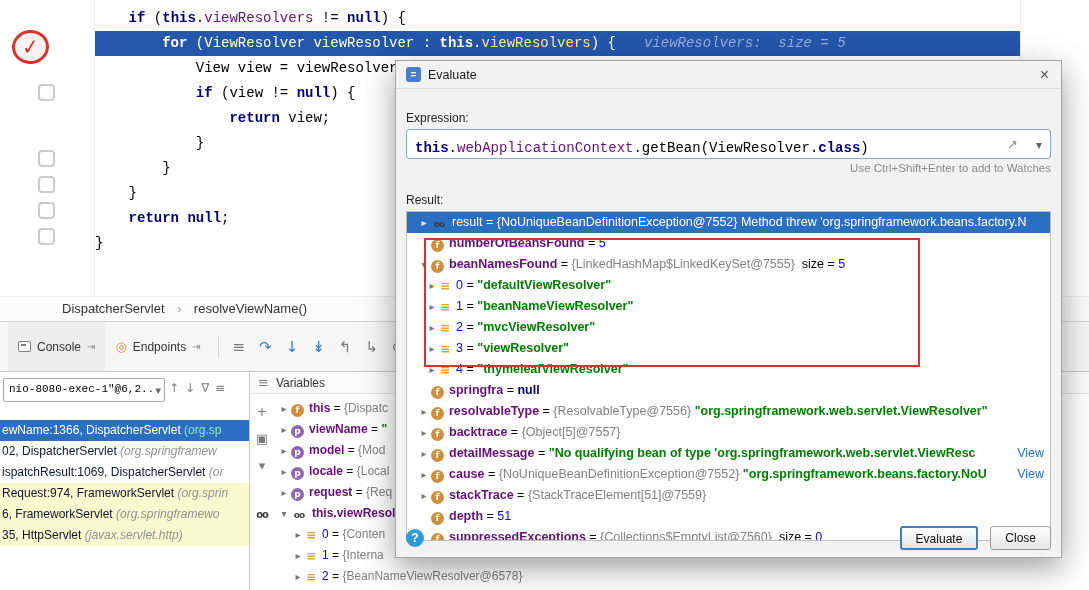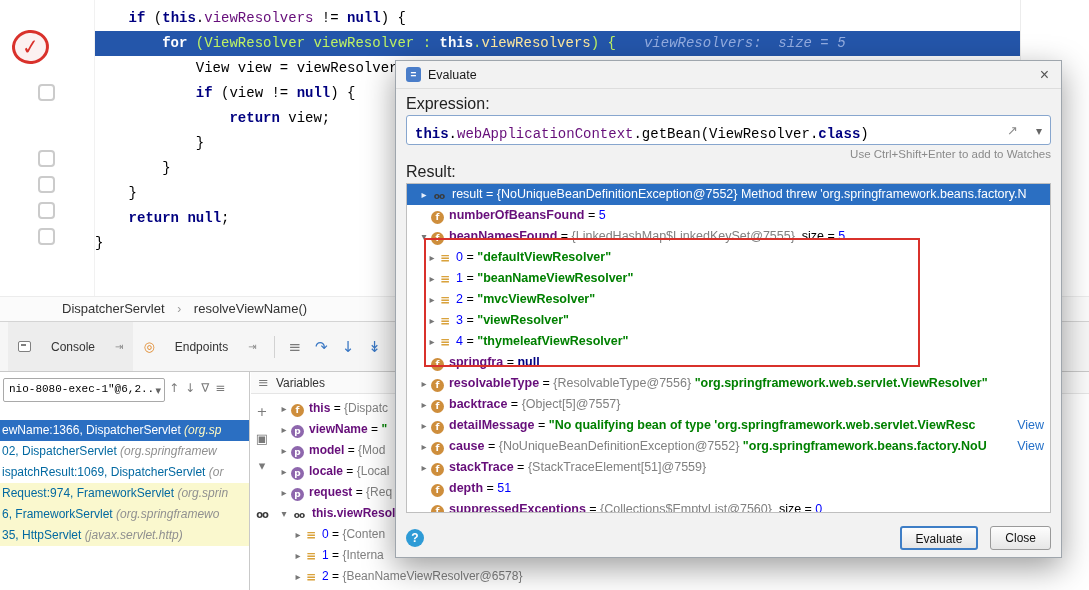--- a/index.html
+++ b/index.html
@@ -27,21 +27,21 @@
      text-align:center;line-height:29px;font-family:"DejaVu Sans",sans-serif;z-index:5;background:rgba(217,60,50,.07)}
 
   
   #breadcrumb{position:absolute;left:0;top:296px;width:1089px;height:26px;background:#FBFBFB;
      border-top:1px solid #ECECEC;border-bottom:1px solid #D4D4D4;line-height:24px;padding-left:62px;font-size:13px;color:#333}
   #breadcrumb .bc-sep{color:#999;margin:0 9px;font-size:12px}
 
   
   #debugbar{position:absolute;left:0;top:322px;width:1089px;height:50px;background:#F6F6F6;
      border-bottom:1px solid #C9C9C9;display:flex;align-items:center;padding-left:8px;font-size:12px;color:#333}
-  .tab{display:flex;align-items:center;gap:20px;padding:4px 10px;height:49px}
+  .tab{display:flex;align-items:center;gap:6px;padding:4px 10px;height:49px}
   .tab.active{background:#EDEDED}
   .console-ic{width:13px;height:11px;border:1px solid #808080;border-radius:2px;position:relative;background:#fff;display:inline-block}
   .console-ic::after{content:"";position:absolute;left:2px;top:2px;width:5px;height:2px;background:#808080}
   .endpoints-ic{color:#E08A2E;font-size:13px;font-weight:bold;font-family:"DejaVu Sans",sans-serif}
   .jump{color:#8A8A8A;font-size:10px;font-family:"DejaVu Sans",sans-serif}
   .tbsep{width:1px;height:22px;background:#D2D2D2;margin:0 7px}
   .tbicon{font-size:15px;color:#7A7A7A;padding:0 7px;font-family:"DejaVu Sans",sans-serif;cursor:default}
   .tbicon.blue{color:#3B78C4}
   .tbicon.dark{color:#3A3A3A;font-weight:bold}
 
@@ -81,39 +81,39 @@
   .ic-watch{background:transparent;color:#3A3A3A;font-size:9px;letter-spacing:-1px;width:16px;border-radius:0}
 
   
   .sg-kw{color:#000080;font-weight:bold}
   .sg-pl{color:#000}
   .sg-fld{color:#660E7A}
   .sg-str{color:#008000;font-weight:bold}
   .sg-ref{color:#808080}
   .sg-num{color:#0000FF}
   .sg-name{color:#660E7A;font-weight:600}
-  .sg-w{color:#bef264}
+  .sg-w{color:#ffffff}
   .sg-wb{color:#fff;font-weight:bold}
   .sg-wf{color:#FFE9A0}
   .sg-hint{color:#93ACE0;font-style:italic;margin-left:28px}
-  .sg-fr{color:#0369a1}
+  .sg-fr{color:#0f172a}
   .sg-pkg{color:#909090;font-style:italic}
   .sg-frw{color:#fff}
-  .sg-pkgw{color:#fef9c3;font-style:italic}
+  .sg-pkgw{color:#86efac;}
 
   
   #dialog{position:absolute;left:395px;top:60px;width:667px;height:498px;background:#F2F2F2;
      border:1px solid #9FA6AD;box-shadow:0 10px 30px rgba(0,0,0,.38);z-index:20;font-size:12px}
   .dlg-title{height:28px;display:flex;align-items:center;gap:7px;padding:0 10px;border-bottom:1px solid #DDD;
      font-size:12.5px;color:#1A1A1A;background:#F2F2F2}
   .dlg-ic{width:15px;height:15px;border-radius:3px;background:#4A7DC9;color:#fff;text-align:center;line-height:15px;
      font-size:10px;font-weight:bold}
   .dlg-x{margin-left:auto;color:#555;font-size:16px;line-height:16px;padding:0 2px}
   .dlg-body{padding:6px 10px 0}
-  .dlg-label{font-size:16px;color:#222;margin:2px 0 4px;height:14px;line-height:14px}
+  .dlg-label{font-size:12px;color:#222;margin:16px 0 4px;height:14px;line-height:14px}
   .expr{height:30px;background:#fff;border:1px solid #87A6CE;border-radius:3px;display:flex;align-items:center;
      padding:8px 60px 0 8px;font-family:"Liberation Mono",monospace;font-size:14px;position:relative;white-space:pre;overflow:hidden}
   .expr-expand{position:absolute;right:32px;top:7px;color:#8A8A8A;font-size:13px;font-family:"DejaVu Sans",sans-serif}
   .expr-drop{position:absolute;right:8px;top:8px;color:#666;font-size:12px;font-family:"DejaVu Sans",sans-serif}
   .watch-hint{text-align:right;color:#8A8A8A;font-size:11.5px;height:18px;line-height:18px}
   #result-tree{position:relative;height:330px;background:#fff;border:1px solid #BFBFBF;overflow:hidden;font-size:12.5px}
   #result-tree .row{height:21px;line-height:21px;white-space:pre;position:relative;padding-left:10px;overflow:hidden}
   .rowlink{position:absolute;right:6px;top:0;color:#2470C8}
   .red-rect{position:absolute;left:28px;top:177px;width:496px;height:129px;border:2px solid var(--annotation_red);
      z-index:6;pointer-events:none}

